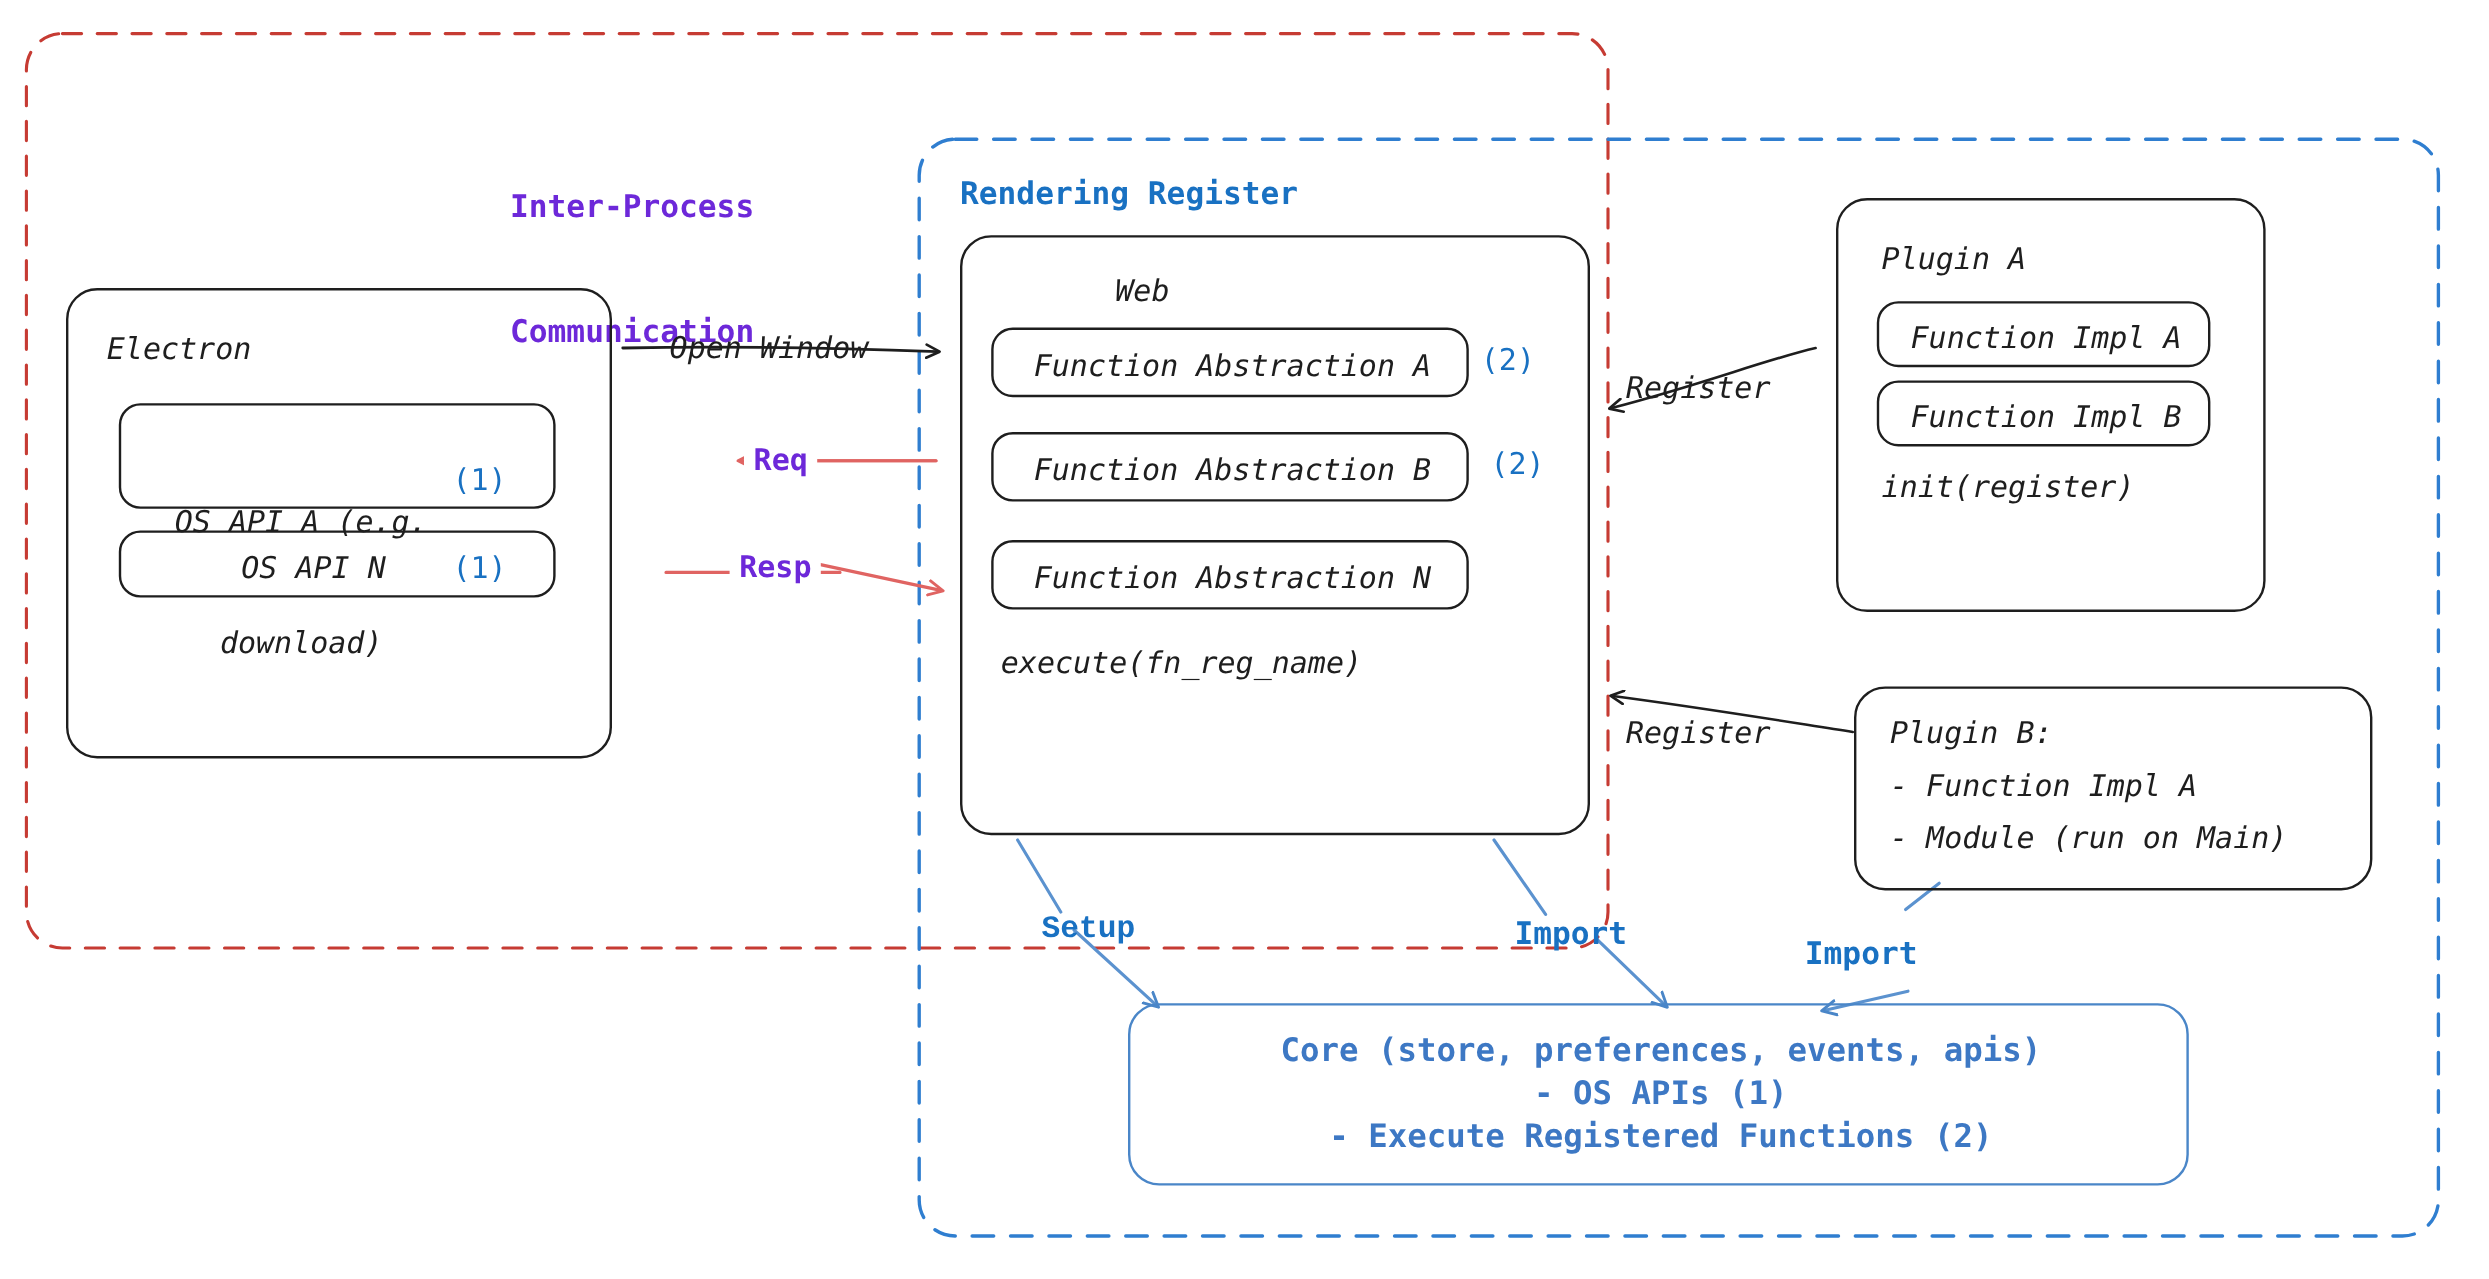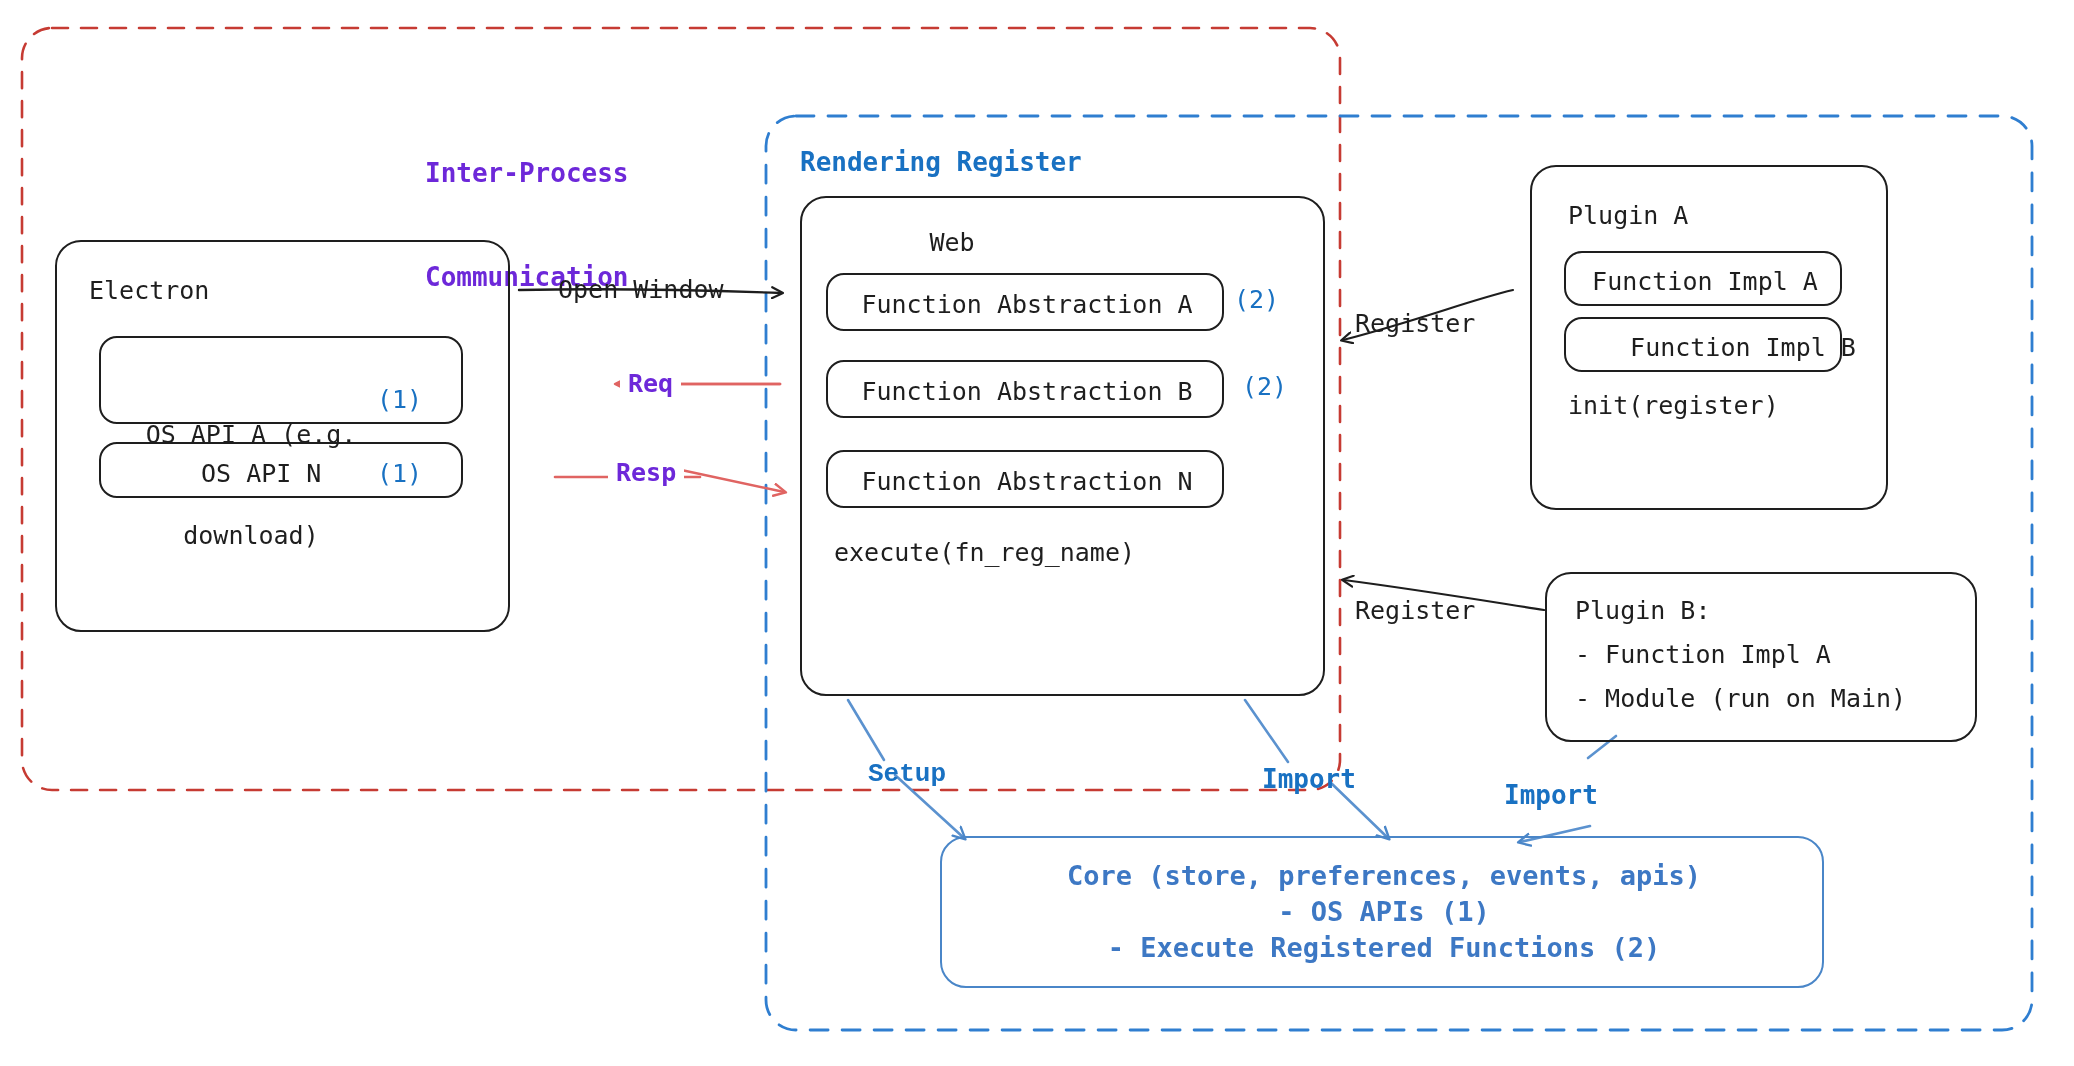--- a/index.html
+++ b/index.html
@@ -8,21 +8,21 @@
   #stage{position:absolute;left:0;top:0;width:2074px;height:1066px;}
   svg.layer{position:absolute;left:0;top:0;width:2074px;height:1066px;overflow:visible;pointer-events:none;}
 
   .node{position:absolute;box-sizing:border-box;}
   .rbox{border:2.4px solid #1e1e1e;border-radius:26px;background:transparent;}
   .inner{border:2.2px solid #1e1e1e;border-radius:18px;background:transparent;}
 
   .txt{position:absolute;white-space:pre;line-height:1.34;
        font-family:"DejaVu Sans Mono","Liberation Mono",monospace;}
 
-  .t-dark{color:#1e1e1e;}
+  .t-dark{color:#1e1e1e;font-style:italic;}
   .t-red{color:#6d28d9;}
   .t-blue{color:#1971c2;}
   .t-core{color:#3d78c4;font-weight:700;}
 
   .fs-title{font-size:25px;}
   .fs-body{font-size:25px;}
   .fs-core{font-size:27px;}
   .fs-label{font-size:26px;}
 
   .center{text-align:center;}
@@ -135,21 +135,21 @@
   </div>
 
   <div class="node rbox" style="left:1530px;top:165px;width:358px;height:345px;">
     <div class="txt fs-title t-dark" style="left:36px;top:32px;">Plugin A</div>
 
     <div class="node inner" style="left:32px;top:84px;width:278px;height:55px;">
       <div class="txt fs-body t-dark center" style="left:0;top:12px;width:278px;">Function Impl A</div>
     </div>
 
     <div class="node inner" style="left:32px;top:150px;width:278px;height:55px;">
-      <div class="txt fs-body t-dark center" style="left:0;top:12px;width:278px;padding-left:38px;">Function Impl B</div>
+      <div class="txt fs-body t-dark center" style="left:0;top:12px;width:278px;">Function Impl B</div>
     </div>
 
     <div class="txt fs-body t-dark" style="left:36px;top:222px;">init(register)</div>
   </div>
 
   <div class="node rbox" style="left:1545px;top:572px;width:432px;height:170px;">
     <div class="txt fs-body t-dark" style="left:28px;top:20px;">Plugin B:</div>
     <div class="txt fs-body t-dark" style="left:28px;top:64px;">- Function Impl A</div>
     <div class="txt fs-body t-dark" style="left:28px;top:108px;">- Module (run on Main)</div>
   </div>

